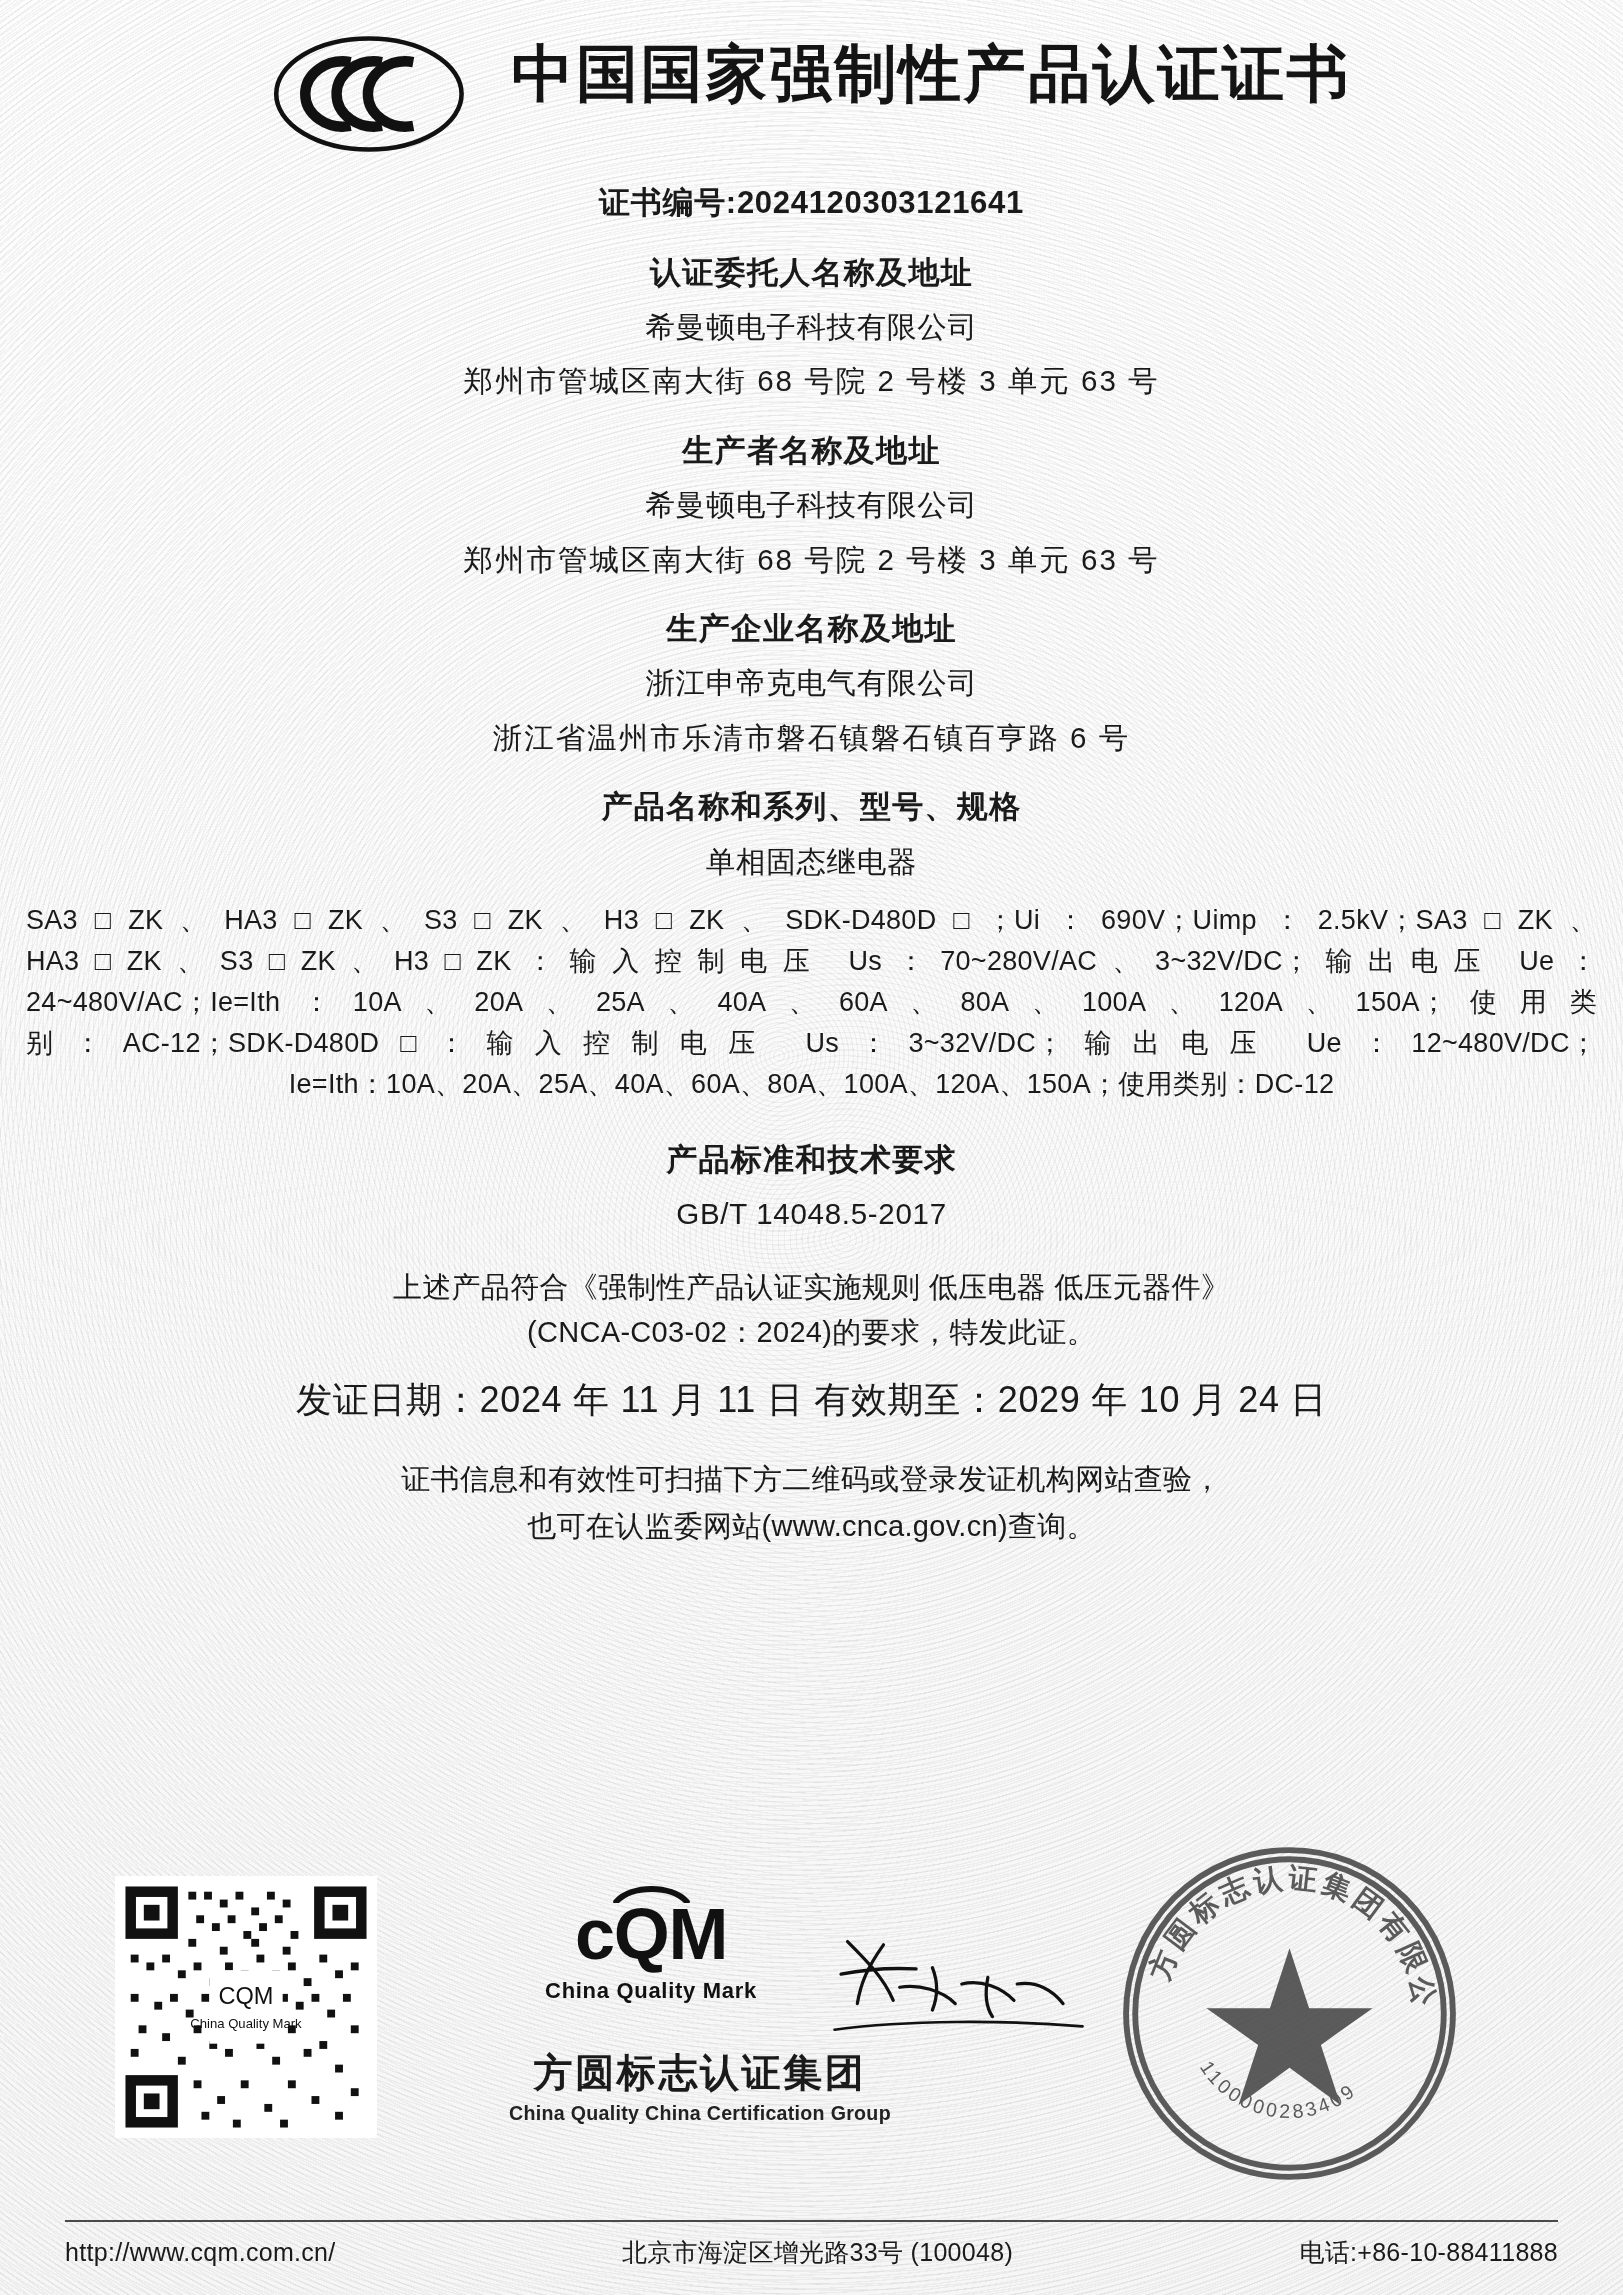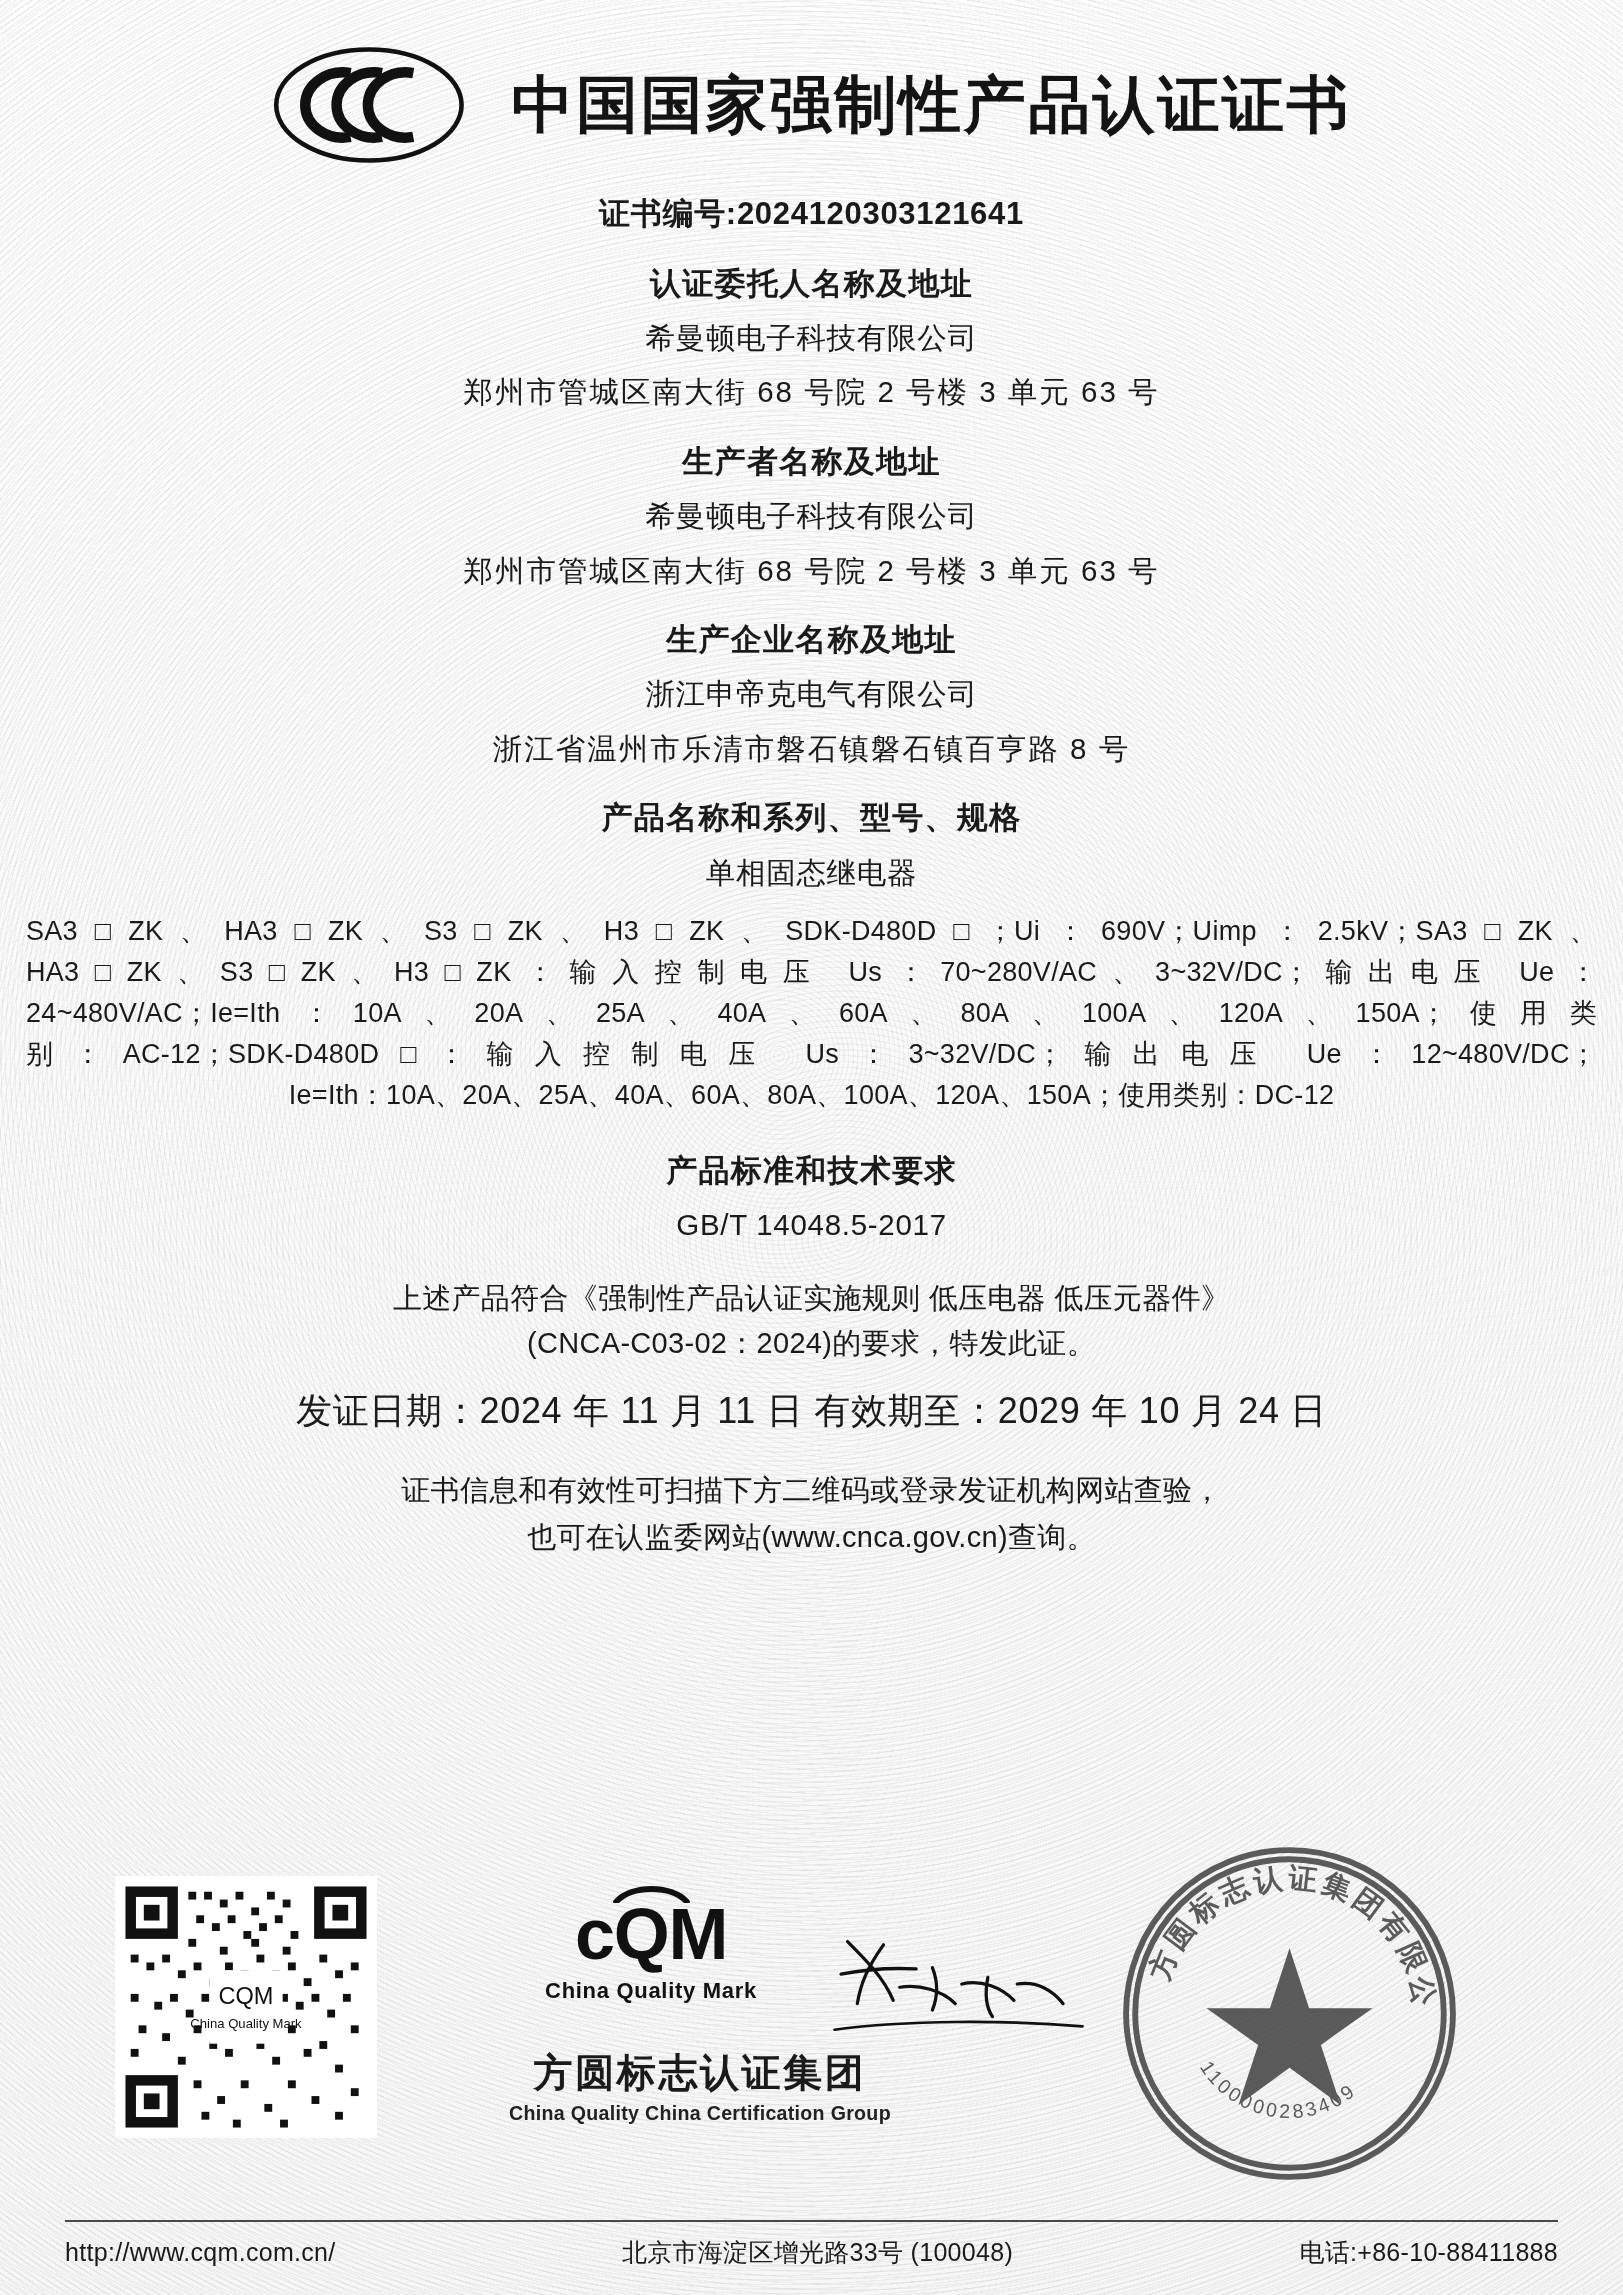--- a/index.html
+++ b/index.html
@@ -33,23 +33,22 @@
     position: absolute;
     left: 0;
     top: 0;
     width: 1623px;
     height: 2295px;
   }
 
   
   .header {
     display: flex;
-    align-items: center;
     justify-content: center;
-    padding-top: 43px;
+    padding-top: 32px;
     gap: 23.6px;
   }
   .ccc-logo {
     width: 216px;
     height: 124px;
     flex: none;
   }
   .cert-title {
     font-size: 62px;
     font-weight: 700;
@@ -263,21 +262,21 @@
 
   <div class="section">
     <div class="section-title">生产者名称及地址</div>
     <div class="section-line">希曼顿电子科技有限公司</div>
     <div class="section-line sp">郑州市管城区南大街 68 号院 2 号楼 3 单元 63 号</div>
   </div>
 
   <div class="section">
     <div class="section-title">生产企业名称及地址</div>
     <div class="section-line">浙江申帝克电气有限公司</div>
-    <div class="section-line sp">浙江省温州市乐清市磐石镇磐石镇百亨路 8 号</div>
+    <div class="section-line sp">浙江省温州市乐清市磐石镇磐石镇百亨路 6 号</div>
   </div>
 
   <div class="section">
     <div class="section-title">产品名称和系列、型号、规格</div>
     <div class="section-line">单相固态继电器</div>
   </div>
 
   <div class="spec-block">
     <p>SA3□ZK、HA3□ZK、S3□ZK、H3□ZK、SDK-D480D□；Ui：690V；Uimp：2.5kV；SA3□ZK、</p>
     <p>HA3□ZK、S3□ZK、H3□ZK：输入控制电压 Us：70~280V/AC、3~32V/DC；输出电压 Ue：</p>

